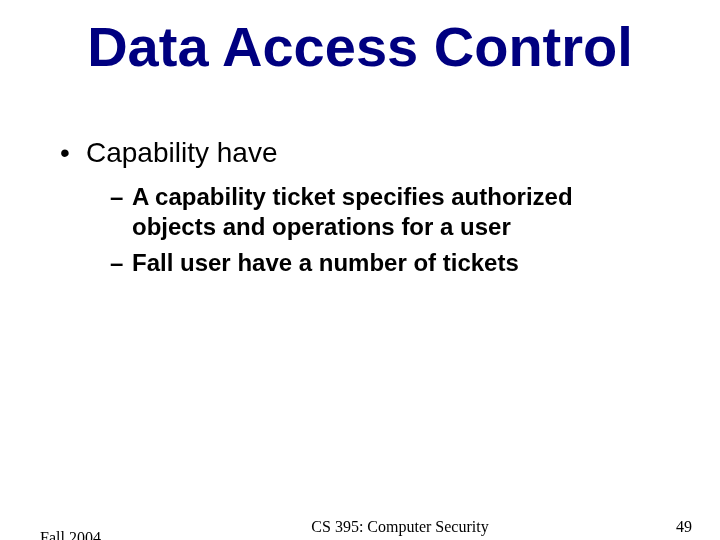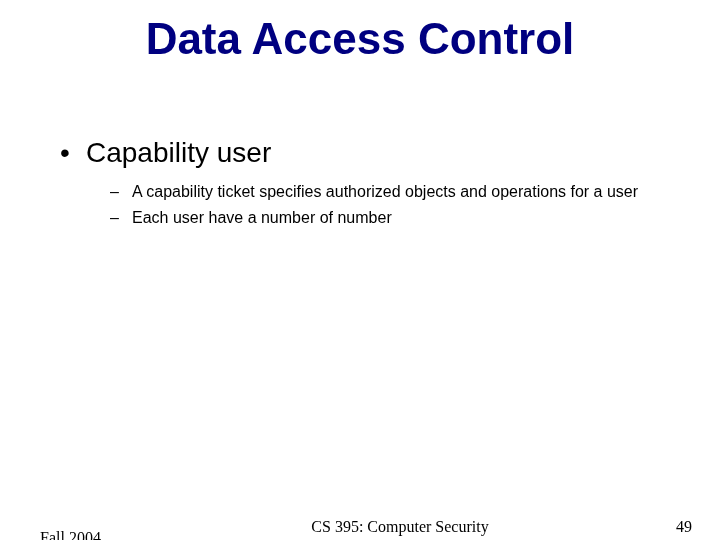--- a/index.html
+++ b/index.html
@@ -18,21 +18,21 @@
     height: 540px;
     position: relative;
     box-sizing: border-box;
   }
   .title {
     position: absolute;
     top: 14px;
     left: 0;
     width: 720px;
     text-align: center;
-    font-size: 44px;
+    font-size: 56px;
     font-weight: bold;
     color: #000080;
   }
   .body {
     position: absolute;
     top: 135px;
     left: 60px;
     right: 60px;
     font-size: 28px;
     line-height: 1.25;
@@ -44,22 +44,23 @@
     display: inline-block;
     width: 26px;
     vertical-align: top;
   }
   .bullet1 .txt {
     display: inline-block;
     vertical-align: top;
   }
   .sub {
     margin-left: 50px;
-    font-size: 16px;
+    font-size: 24px;
     margin-top: 6px;
+    font-weight: bold;
   }
   .sub .dash {
     display: inline-block;
     width: 22px;
     vertical-align: top;
   }
   .sub .txt {
     display: inline-block;
     vertical-align: top;
     max-width: 520px;
@@ -91,27 +92,27 @@
 </style>
 </head>
 <body>
 
 <div class="slide">
 
   <div class="title">Data Access Control</div>
 
   <div class="body">
     <div class="bullet1">
-      <span class="dot">•</span><span class="txt">Capability user</span>
+      <span class="dot">•</span><span class="txt">Capability have</span>
     </div>
     <div class="sub">
       <span class="dash">–</span><span class="txt">A capability ticket specifies authorized objects and operations for a user</span>
     </div>
     <div class="sub">
-      <span class="dash">–</span><span class="txt">Each user have a number of number</span>
+      <span class="dash">–</span><span class="txt">Fall user have a number of tickets</span>
     </div>
   </div>
 
   <div class="footer">
     <span class="footer-left">Fall 2004</span>
     <span class="footer-center">CS 395: Computer Security</span>
     <span class="footer-right">49</span>
   </div>
 
 </div>

